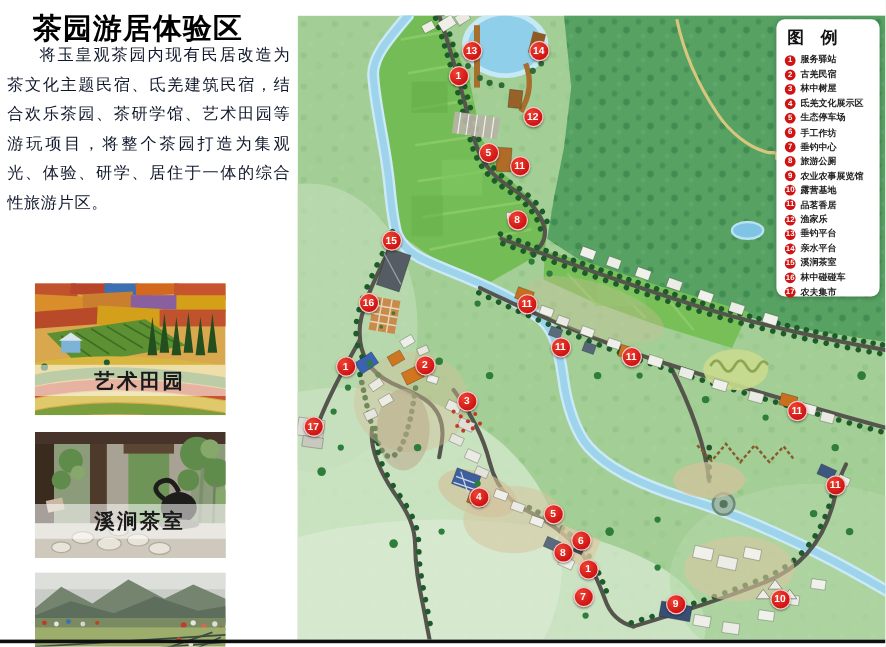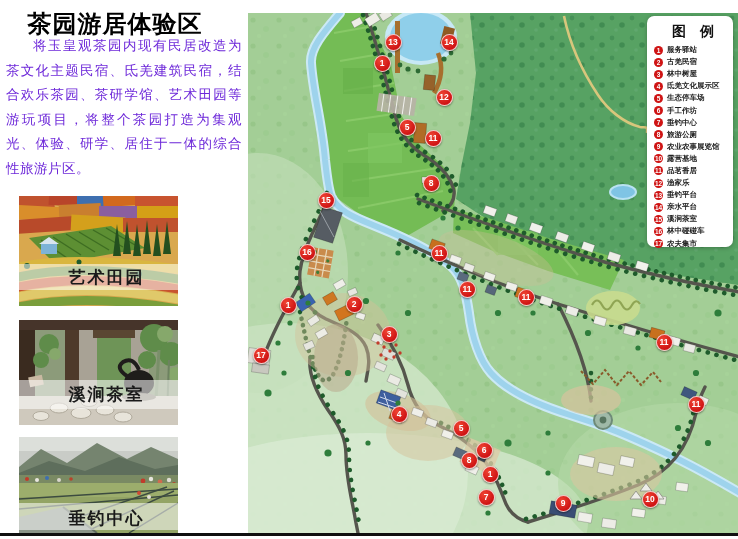--- a/index.html
+++ b/index.html
@@ -3,40 +3,40 @@
 <meta charset="utf-8">
 <style>
   html,body{margin:0;padding:0;background:#ffffff;}
   .stage{position:relative;width:738px;height:539px;background:#fff;overflow:hidden;
          font-family:"Liberation Sans","DejaVu Sans",sans-serif;}
   
   .left-panel{position:absolute;left:0;top:0;width:248px;height:539px;}
   .page-title{position:absolute;left:0;top:8px;width:230px;text-align:center;
               font-size:24px;font-weight:bold;color:#000;letter-spacing:1px;}
   .intro{position:absolute;left:6px;top:34px;width:236px;font-size:13.5px;line-height:1.82;
-         color:#6d28d9;text-align:justify;text-indent:2em;letter-spacing:.5px;}
-  .photo{position:absolute;left:19px;width:175px;overflow:hidden;}
+         color:#0f172a;text-align:justify;text-indent:2em;letter-spacing:.5px;}
+  .photo{position:absolute;left:29px;width:175px;overflow:hidden;margin-top:40px;}
   .photo svg{display:block;}
   .caption-band{position:absolute;left:0;width:100%;background:rgba(255,255,255,.55);
                 display:flex;align-items:center;justify-content:center;}
   .caption-band span{font-size:17px;font-weight:bold;color:#1a1a1a;letter-spacing:2px;}
   
   .map-wrap{position:absolute;left:248px;top:13px;width:490px;height:460px;}
   .map-wrap svg.basemap{position:absolute;left:0;top:0;}
   .marker{position:absolute;width:15px;height:15px;border-radius:50%;
           background:radial-gradient(circle at 35% 30%,#ef4433,#cf1414 70%);
           border:1px solid rgba(255,255,255,.75);
           box-shadow:0 1px 2px rgba(0,0,0,.45);
           display:flex;align-items:center;justify-content:center;}
   .marker span{color:#fff;font-size:8.5px;font-weight:bold;line-height:1;}
   
   .legend{position:absolute;left:399px;top:3px;width:86px;height:231px;background:#fff;
           border-radius:7px;box-shadow:0 1px 4px rgba(0,0,0,.25);padding:6px 0 0 7px;
           box-sizing:border-box;}
-  .legend-title{font-size:14px;font-weight:bold;color:#111;letter-spacing:5px;margin:1px 14px 3px 2px;text-align:right;}
+  .legend-title{font-size:14px;font-weight:bold;color:#111;letter-spacing:5px;margin:1px 14px 3px 2px;}
   .legend-row{display:flex;align-items:center;height:12.1px;}
   .legend-num{flex:0 0 auto;width:9px;height:9px;border-radius:50%;background:#cf1414;
               color:#fff;font-size:6.5px;font-weight:bold;display:flex;align-items:center;
               justify-content:center;margin-right:4px;}
   .legend-label{font-size:7.5px;color:#222;font-weight:bold;white-space:nowrap;}
   
   .bottom-rule{position:absolute;left:0;top:533px;width:738px;height:3px;background:#101010;}
 </style>
 </head>
 <body>

